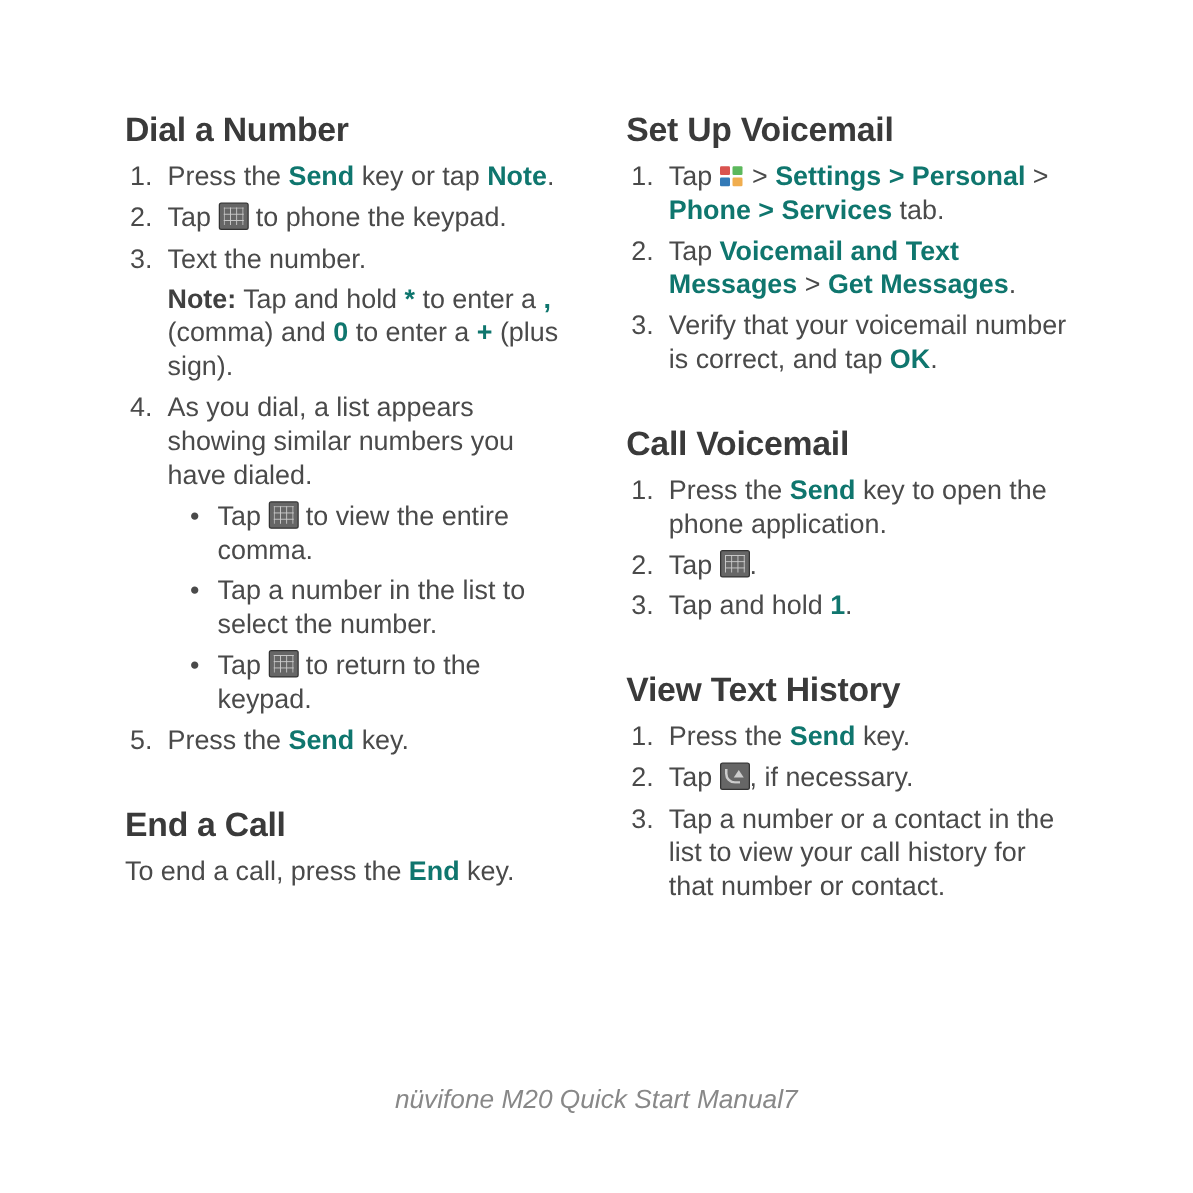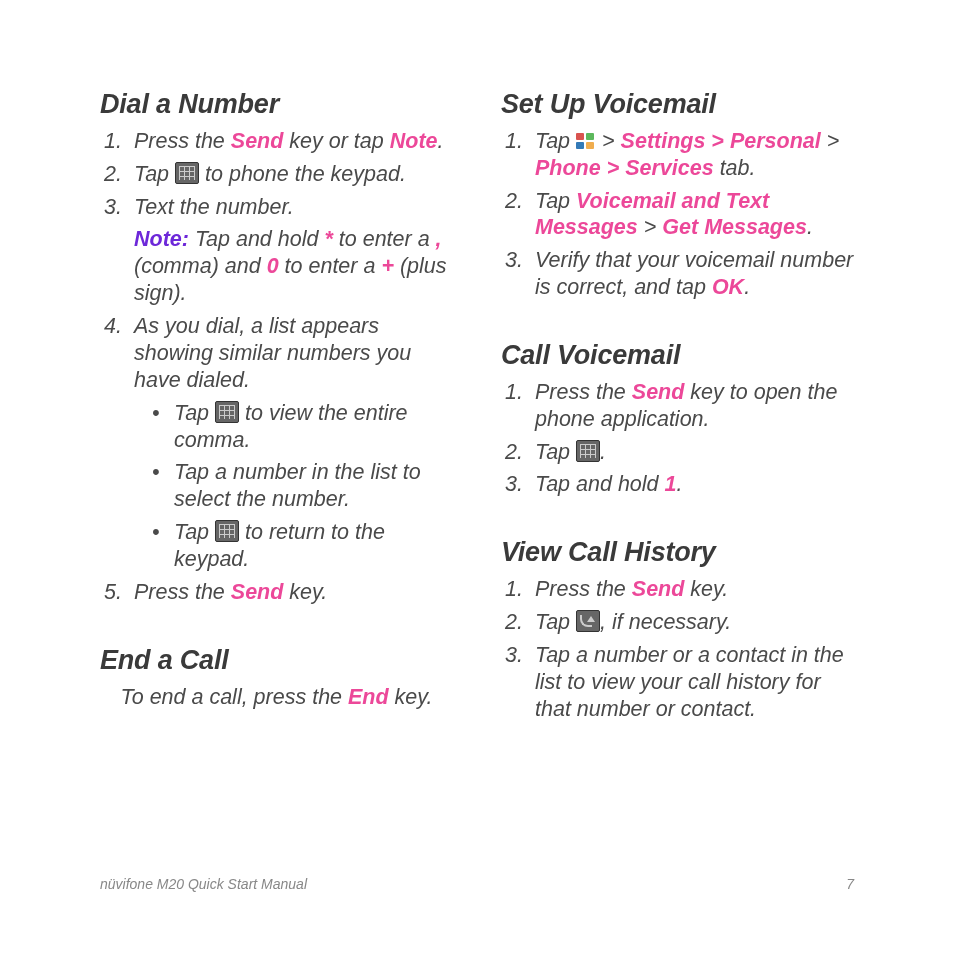--- a/index.html
+++ b/index.html
@@ -11,21 +11,20 @@
     color: #4a4a4a;
     background: #fff;
     position: relative;
     box-sizing: border-box;
   }
   .page {
     padding: 88px 100px 0 100px;
     box-sizing: border-box;
     display: flex;
     gap: 48px;
-    font-style: italic;
   }
   .col {
     flex: 1;
     font-size: 21.5px;
     line-height: 1.25;
   }
   h2 {
     font-size: 27px;
     font-weight: bold;
     color: #3a3a3a;
@@ -51,22 +50,22 @@
     padding-left: 22px;
     margin-bottom: 6px;
   }
   ul > li::before {
     content: "•";
     position: absolute;
     left: 0;
     top: 0;
     color: #4a4a4a;
   }
-  .b { font-weight: bold; color: #6d28d9; }
-  .link { font-weight: bold; color: #ec4899; }
+  .b { font-weight: bold; color: #404040; }
+  .link { font-weight: bold; color: #0f766e; }
   .icon-box {
     display: inline-block;
     vertical-align: -3px;
     width: 22px;
     height: 20px;
     background: #666;
     border: 1px solid #333;
     border-radius: 2px;
     position: relative;
   }
@@ -112,27 +111,27 @@
   .win-flag .q1{left:0;top:0;background:#d9534f;}
   .win-flag .q2{left:10px;top:0;background:#5cb85c;}
   .win-flag .q3{left:0;top:9px;background:#337ab7;}
   .win-flag .q4{left:10px;top:9px;background:#f0ad4e;}
   .footer {
     position: absolute;
     left: 100px;
     right: 100px;
     bottom: 62px;
     display: flex;
-    justify-content: space-between;
+    justify-content: center;
     font-style: italic;
     color: #888;
-    font-size: 14px;
+    font-size: 21px;
   }
   .footer .pn { font-style: italic; }
-  p.intro { margin: 0; text-align: center; }
+  p.intro { margin: 0; }
 </style>
 </head>
 <body>
 
 <div class="page">
   <div class="col">
 
     <div class="section">
       <h2>Dial a Number</h2>
       <ol>
@@ -201,21 +200,21 @@
         <li>
           <span>Tap </span><span class="icon-box grid"></span><span>.</span>
         </li>
         <li>
           <span>Tap and hold </span><span class="link">1</span><span>.</span>
         </li>
       </ol>
     </div>
 
     <div class="section">
-      <h2>View Call History</h2>
+      <h2>View Text History</h2>
       <ol>
         <li>
           <span>Press the </span><span class="link">Send</span><span> key.</span>
         </li>
         <li>
           <span>Tap </span><span class="icon-box callhist"></span><span>, if necessary.</span>
         </li>
         <li>Tap a number or a contact in the list to view your call history for that number or contact.</li>
       </ol>
     </div>

